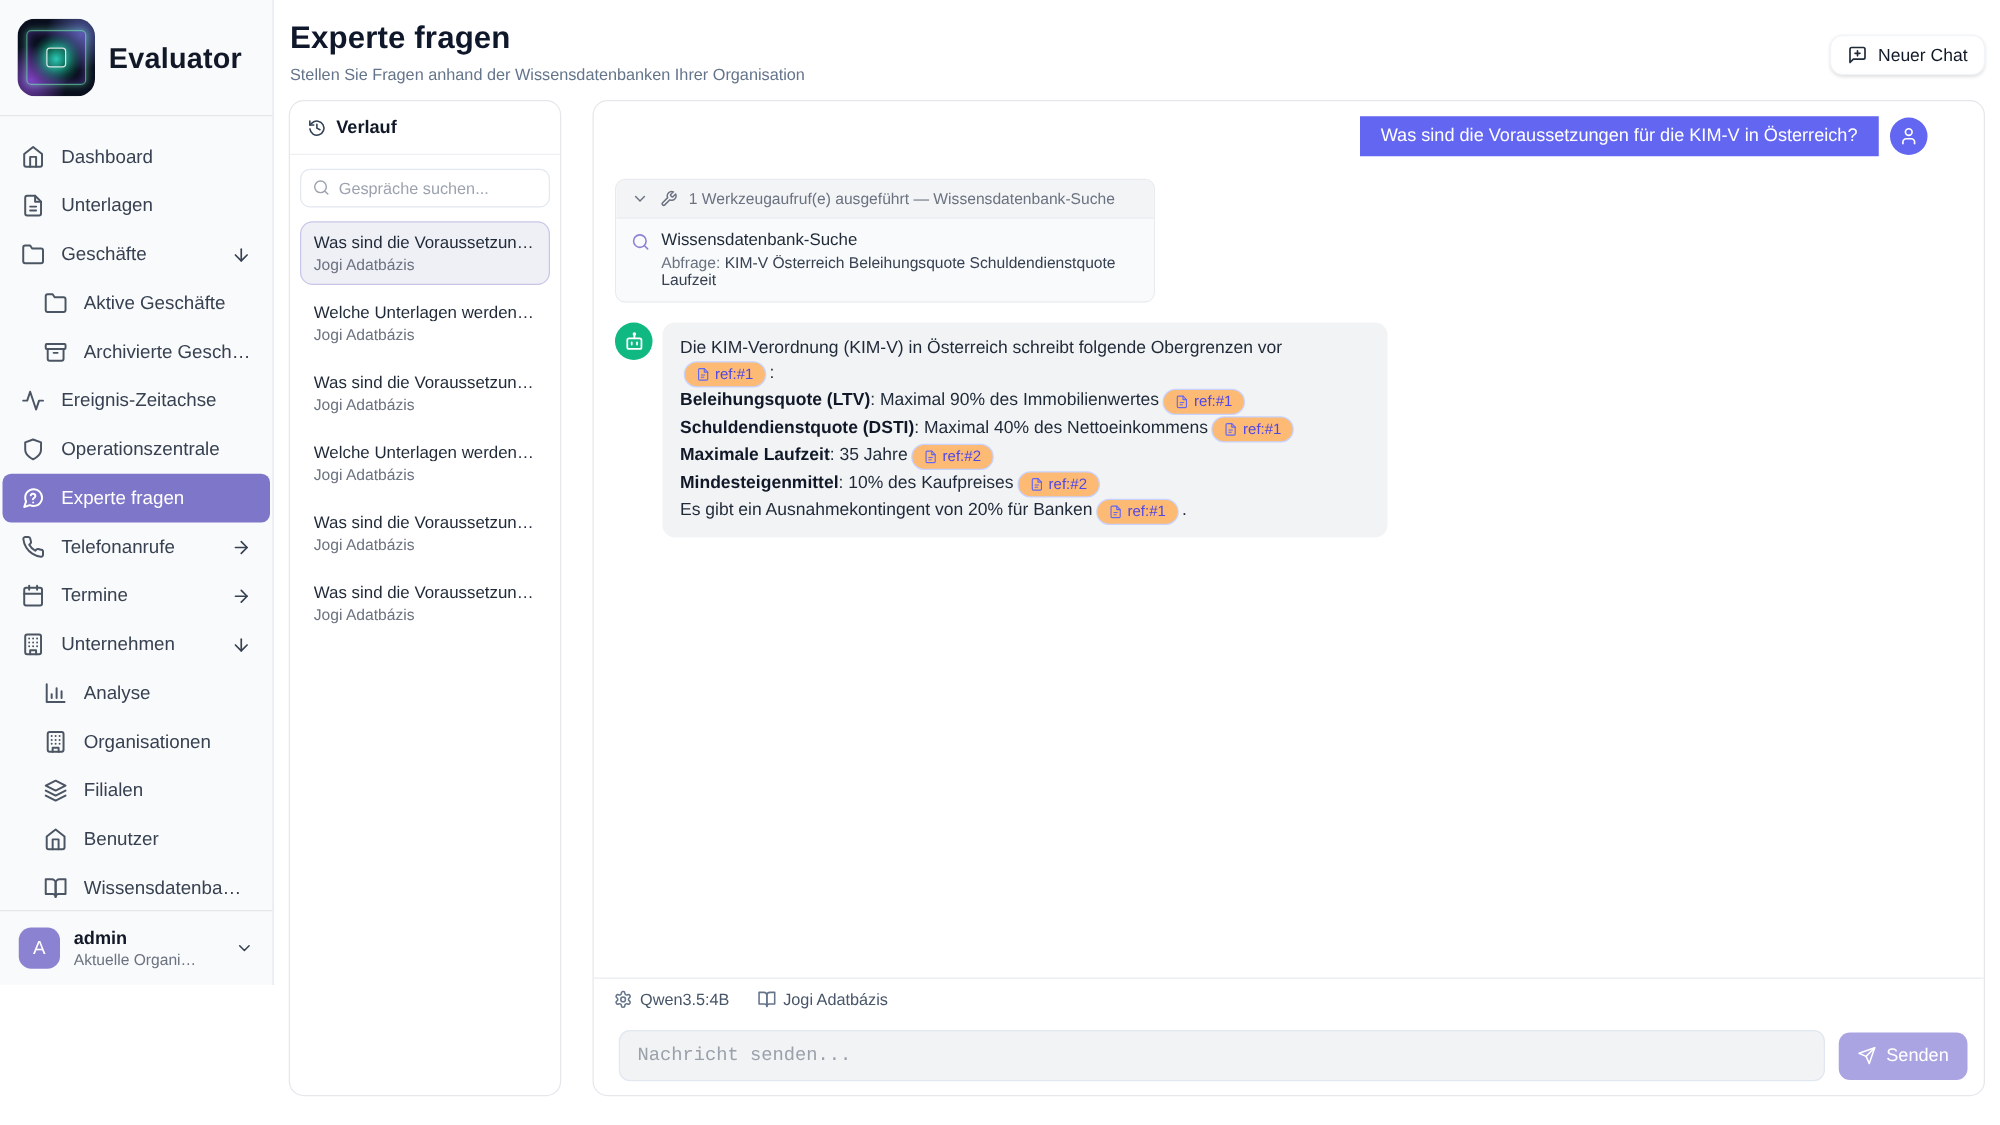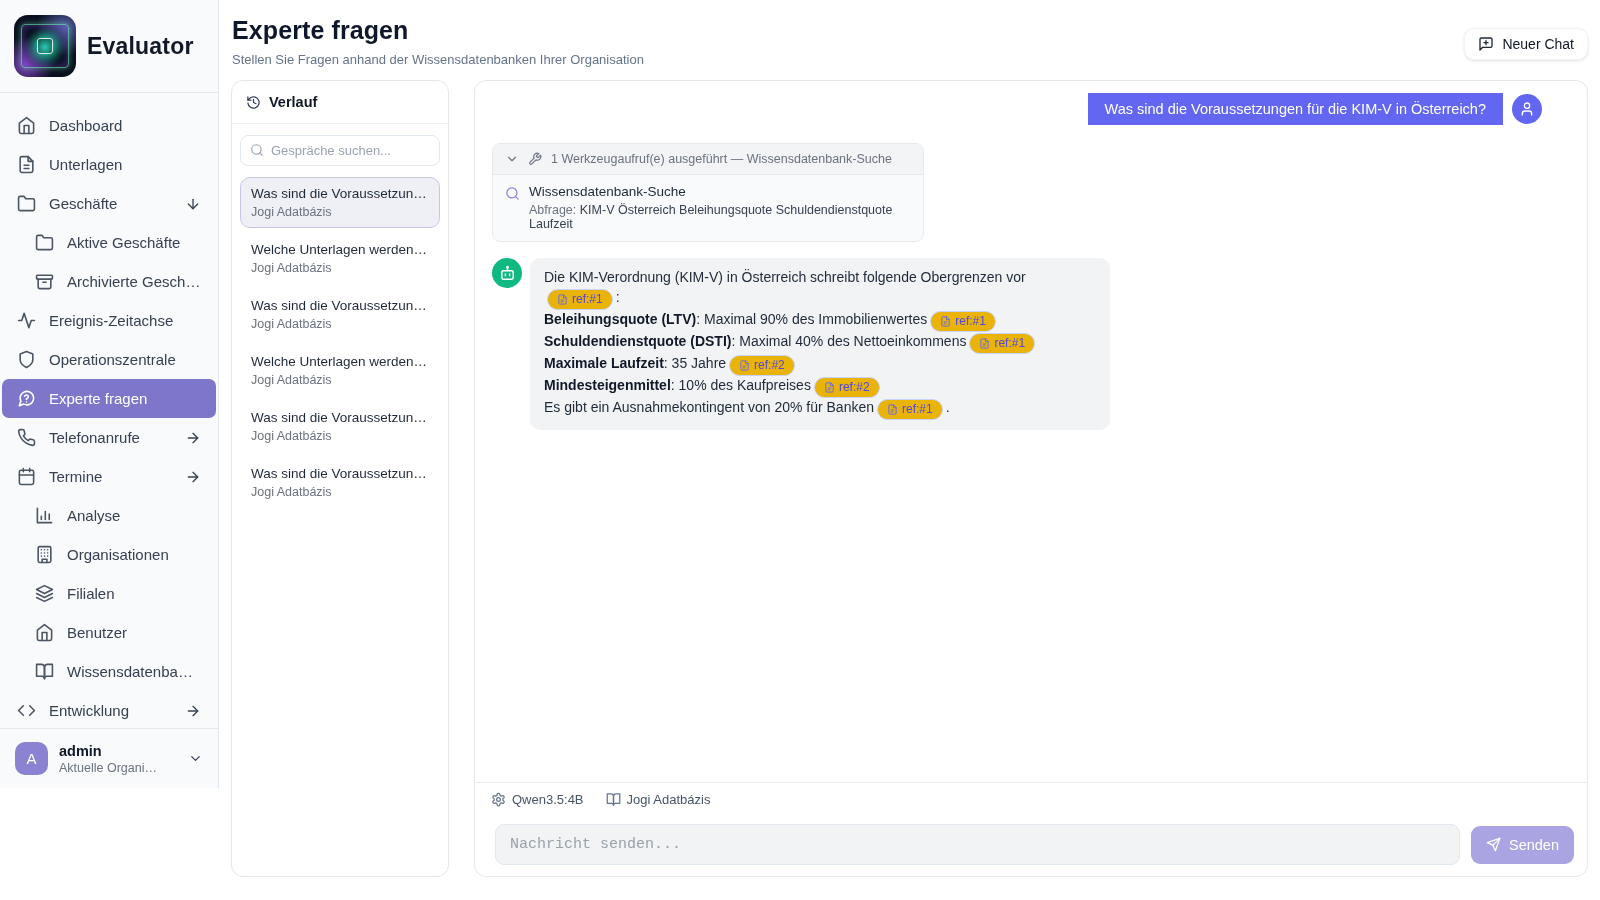--- a/index.html
+++ b/index.html
@@ -109,21 +109,21 @@
   .tool-query { font-size:12.5px; margin-top:4px; color:#374151; }
   .tool-query .q-label { color:#6b7280; }
 
   .msg-bot { display:flex; align-items:flex-start; gap:8px; margin-top:16px; }
   .bot-avatar { width:30px; height:30px; border-radius:50%; background:#10b981; color:#fff; display:flex; align-items:center; justify-content:center; flex:none; }
   .bot-avatar .icon { width:17px; height:17px; }
   .bot-bubble { background:#f1f3f5; border-radius:10px; padding:10px 14px; max-width:580px; font-size:14px; color:#1f2937; line-height:1.42; }
   .bot-line strong { color:#111827; }
   .ref-badge {
     display:inline-flex; align-items:center; gap:4px; vertical-align:-3px;
-    background:#eab308; border:1px solid #c7d2fe; border-radius:999px; padding:1px 9px;
+    background:#fdba74; border:1px solid #c7d2fe; border-radius:999px; padding:1px 9px;
     font-size:12px; color:#4f46e5; cursor:pointer; margin:0 3px;
   }
   .ref-badge .icon { width:11px; height:11px; color:#6366f1; }
 
   .chat-footer-info { border-top:1px solid #e9ecef; padding:9px 16px; display:flex; align-items:center; gap:22px; }
   .meta-item { display:flex; align-items:center; gap:6px; font-size:13px; color:#475569; }
   .meta-item .icon { width:15px; height:15px; color:#64748b; }
 
   .chat-input-row { display:flex; align-items:center; gap:11px; padding:8px 13px 11px 20px; }
   .chat-input {
@@ -242,20 +242,36 @@
           <svg viewBox="0 0 24 24" fill="none" stroke="currentColor" stroke-width="2" stroke-linecap="round" stroke-linejoin="round">
             <rect x="3" y="4" width="18" height="18" rx="2"></rect>
             <path d="M16 2v4M8 2v4M3 10h18"></path>
           </svg>
         </span>
         <span class="nav-label">Termine</span>
         <span class="icon trail">
           <svg viewBox="0 0 24 24" fill="none" stroke="currentColor" stroke-width="2" stroke-linecap="round" stroke-linejoin="round">
             <path d="M5 12h14"></path>
             <path d="m12 5 7 7-7 7"></path>
+          </svg>
+        </span>
+      </div>
+      <div class="nav-item">
+        <span class="icon">
+          <svg viewBox="0 0 24 24" fill="none" stroke="currentColor" stroke-width="2" stroke-linecap="round" stroke-linejoin="round">
+            <rect x="4" y="2" width="16" height="20" rx="2"></rect>
+            <path d="M9 22v-4h6v4"></path>
+            <path d="M8 6h.01M12 6h.01M16 6h.01M8 10h.01M12 10h.01M16 10h.01M8 14h.01M12 14h.01M16 14h.01"></path>
+          </svg>
+        </span>
+        <span class="nav-label">Unternehmen</span>
+        <span class="icon trail">
+          <svg viewBox="0 0 24 24" fill="none" stroke="currentColor" stroke-width="2" stroke-linecap="round" stroke-linejoin="round">
+            <path d="M12 5v14"></path>
+            <path d="m19 12-7 7-7-7"></path>
           </svg>
         </span>
       </div>
       <div class="nav-item indent">
         <span class="icon">
           <svg viewBox="0 0 24 24" fill="none" stroke="currentColor" stroke-width="2" stroke-linecap="round" stroke-linejoin="round">
             <path d="M3 3v18h18"></path>
             <path d="M8 17v-4M13 17V7M18 17v-7"></path>
           </svg>
         </span>

